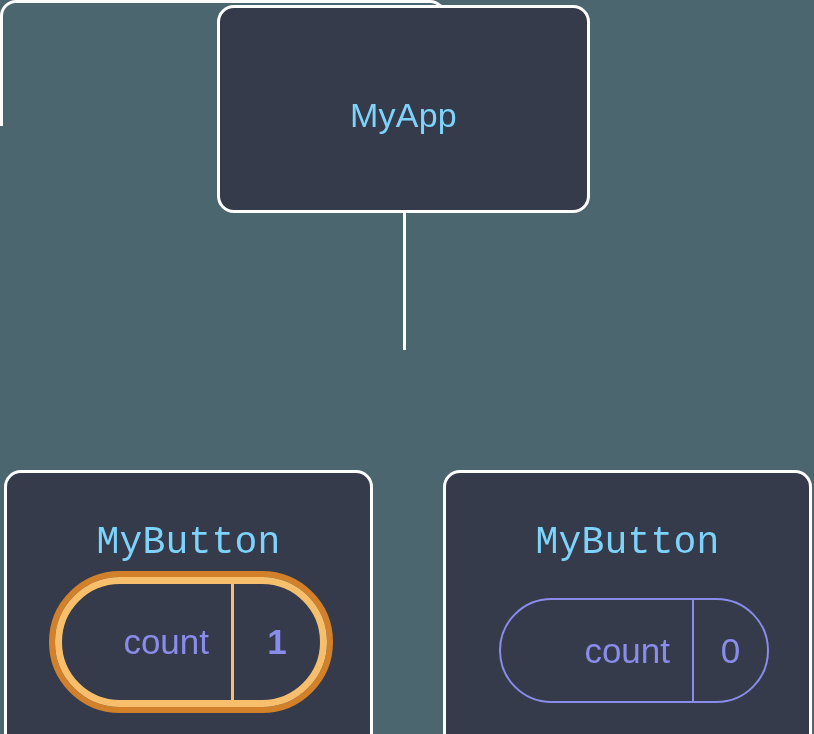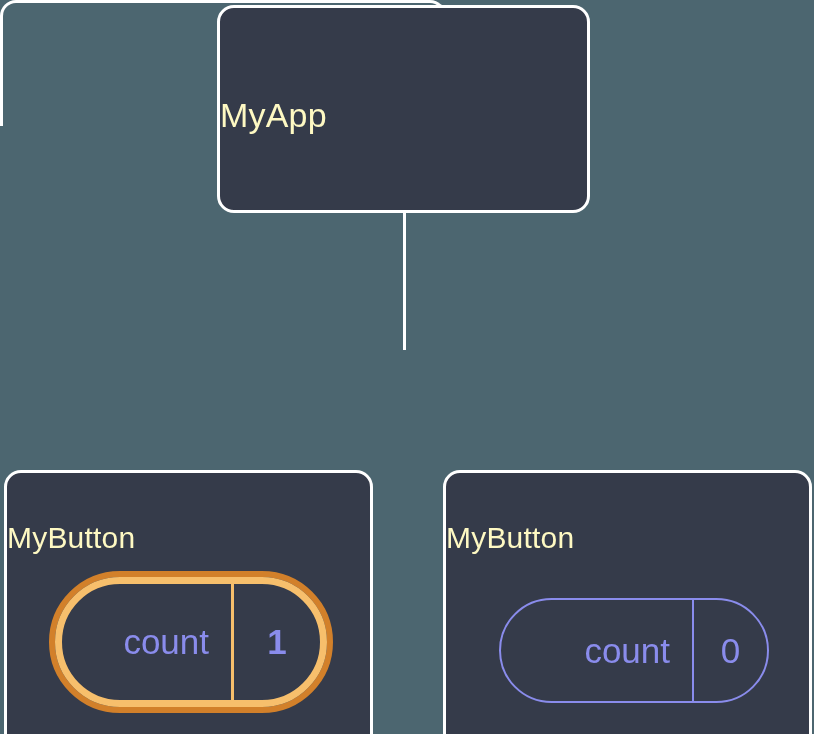--- a/index.html
+++ b/index.html
@@ -40,32 +40,34 @@
   #node-mybutton-right {
     left: 443px;
     top: 470px;
     width: 369px;
     height: 280px;
   }
   .node-title {
     position: absolute;
     left: 0;
     right: 0;
-    color: #fef9c3;
+    text-align: center;
+    color: #7dd3fc;
     font-weight: 400;
     letter-spacing: 0.2px;
     white-space: nowrap;
   }
   #node-myapp .node-title {
     top: 88px;
     font-size: 34px;
   }
   .child-title {
     top: 48px;
-    font-size: 30px;
+    font-size: 38px;
+    font-family: Liberation Mono, monospace;
   }
 
   
   .conn {
     position: absolute;
     background: #ffffff;
     z-index: 1;
   }
   #conn-trunk {
     left: 403px;

